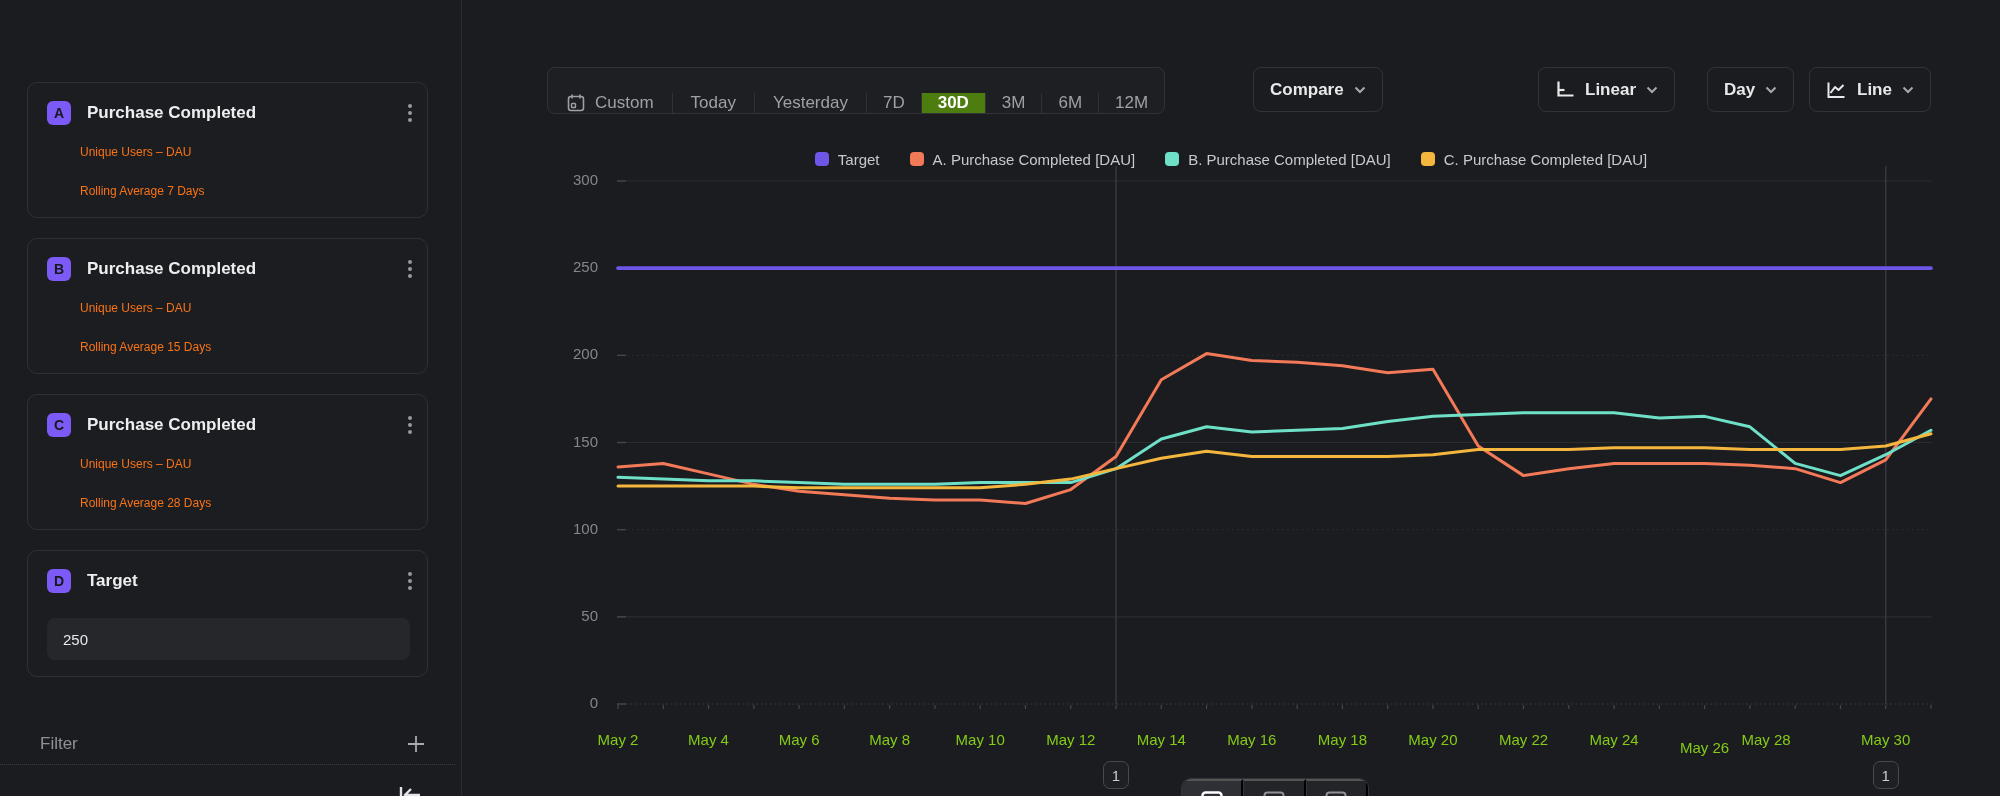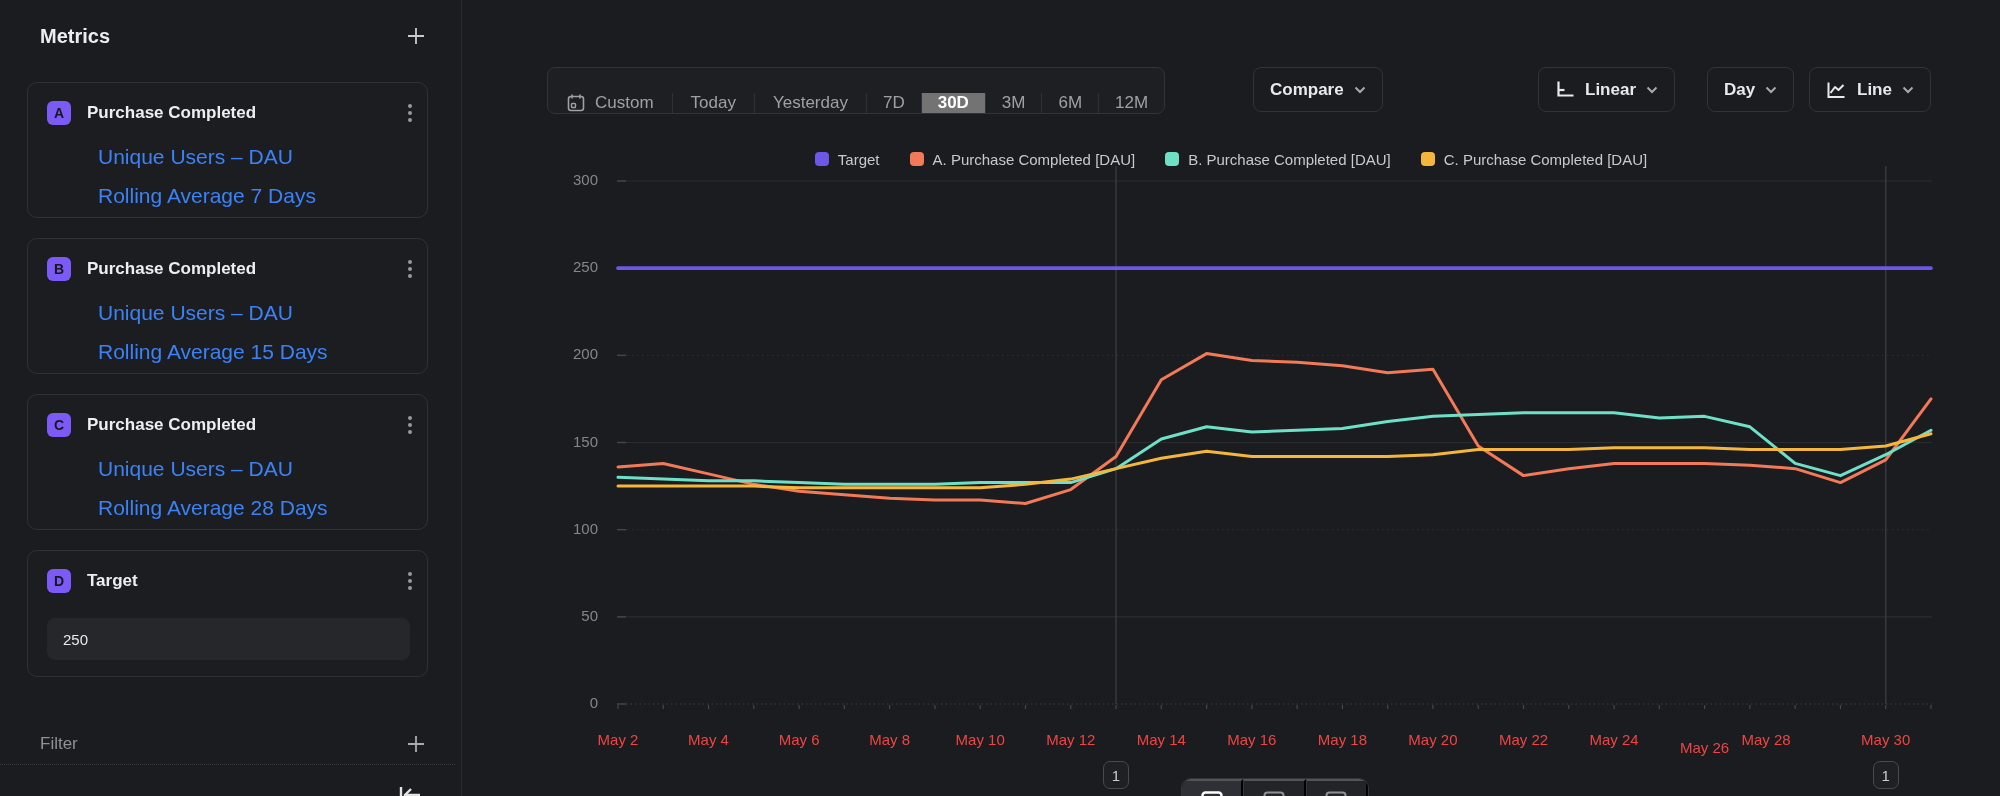--- a/index.html
+++ b/index.html
@@ -11,74 +11,66 @@
   .sidebar-head{position:absolute;left:40px;right:34px;top:20px;height:32px;display:flex;align-items:center;justify-content:space-between;}
   .sidebar-title{font-size:20px;font-weight:700;color:#ECEDEF;}
   .icon-btn{background:none;border:none;padding:0;cursor:pointer;display:flex;align-items:center;justify-content:center;}
   .metric-card{position:absolute;left:27px;width:401px;border:1px solid #2F3134;border-radius:10px;background:#1C1D21;box-sizing:border-box;}
   .card-a{top:82px;height:136px;}  .card-b{top:238px;height:136px;}
   .card-c{top:394px;height:136px;} .card-d{top:550px;height:127px;}
   .card-head{position:absolute;left:19px;top:18px;right:14px;height:24px;display:flex;align-items:center;}
   .metric-badge{width:24px;height:24px;border-radius:6px;background:#7C5AF5;color:#17181B;font-size:14px;font-weight:700;
                 display:flex;align-items:center;justify-content:center;flex:0 0 auto;}
   .card-title{margin-left:16px;font-size:17px;font-weight:700;color:#EDEEEF;flex:1;}
-  .card-sub{position:absolute;left:70px;font-size:21px;color:#3b82f6;}
+  .card-sub{position:absolute;left:52px;font-size:12px;color:#f97316;}
   .sub1{top:62px;} .sub2{top:101px;}
   .target-input{position:absolute;left:19px;top:67px;width:363px;height:42px;background:#26272B;border:none;border-radius:8px;
                 color:#E8E9EA;font-size:15px;padding:0 0 0 16px;font-family:"Liberation Sans",sans-serif;box-sizing:border-box;}
   .filter-row{position:absolute;left:40px;right:34px;top:728px;height:32px;display:flex;align-items:center;justify-content:space-between;}
   .filter-label{font-size:17px;font-weight:400;color:#8F9195;}
   .sidebar-sep{position:absolute;left:0;right:6px;top:764px;border-top:1px dotted #3A3B40;}
   .collapse-btn{position:absolute;left:396px;top:784px;}
 
   
   .toolbar{position:absolute;left:462px;top:0;right:0;height:130px;}
   .seg-control{position:absolute;left:85px;top:67px;height:45px;display:flex;align-items:flex-end;
                border:1px solid #313338;border-radius:8px;background:#1E1F23;overflow:hidden;}
   .seg{display:flex;align-items:center;gap:9px;padding:0 18px;font-size:17px;color:#9EA0A4;border-left:1px solid #2F3135;cursor:pointer;white-space:nowrap;}
   .seg:first-child{border-left:none;}
   .seg.compact{padding:0 16px;}
-  .seg.active{background:#737373;color:#FFFFFF;font-weight:700;}
+  .seg.active{background:#4d7c0f;color:#FFFFFF;font-weight:700;}
   .tool-btn{position:absolute;top:67px;height:45px;display:inline-flex;align-items:center;gap:10px;padding:0 16px;
             border:1px solid #313338;border-radius:8px;background:transparent;color:#E8E9EB;font-size:17px;font-weight:700;
             font-family:"Liberation Sans",sans-serif;cursor:pointer;box-sizing:border-box;white-space:nowrap;}
 
   
   .legend{position:absolute;left:462px;right:0;top:147px;height:24px;display:flex;align-items:center;justify-content:center;gap:30px;}
   .legend-item{display:flex;align-items:center;gap:9px;font-size:15px;color:#C7C9CC;}
   .swatch{width:14px;height:14px;border-radius:4px;flex:0 0 auto;}
 
   
   #chart-svg{position:absolute;left:0;top:0;}
   .y-label{position:absolute;width:90px;text-align:right;font-size:15px;color:#84868B;}
-  .x-label{position:absolute;width:90px;text-align:center;font-size:15px;color:#ef4444;top:731px;}
+  .x-label{position:absolute;width:90px;text-align:center;font-size:15px;color:#84cc16;top:731px;}
   .anno-badge{position:absolute;width:26px;height:28px;top:761px;border:1px solid #47494F;border-radius:7px;background:#1F2023;
               color:#CBCCCF;font-size:15px;display:flex;align-items:center;justify-content:center;box-sizing:border-box;cursor:pointer;}
 
   
   .view-toggle{position:absolute;left:1181px;top:778px;width:186px;height:44px;background:#232428;border:1px solid #33353A;
                border-radius:10px;display:flex;overflow:hidden;}
   .view-seg{flex:1;display:flex;align-items:flex-start;justify-content:center;padding-top:10px;border-left:1px solid #33353A;background:none;cursor:pointer;}
   .view-seg:first-child{border-left:none;}
   .view-seg.active{background:#2E3036;}
 </style>
 </head>
 <body>
 
 <div class="app">
 
   <aside class="sidebar">
-    <div class="sidebar-head">
-      <span class="sidebar-title">Metrics</span>
-      <button class="icon-btn" title="">
-        <svg width="22" height="22" viewBox="0 0 22 22">
-          <path d="M11 3v16M3 11h16" stroke="#C9CACD" stroke-width="1.8" fill="none"></path>
-        </svg>
-      </button>
-    </div>
 
     <div class="metric-card card-a">
       <div class="card-head">
         <span class="metric-badge" style="background: rgb(124, 90, 245);">A</span>
         <span class="card-title">Purchase Completed</span>
         <button class="icon-btn">
           <svg width="6" height="22" viewBox="0 0 6 22">
             <circle cx="3" cy="4" r="2" fill="#97999D"></circle>
               <circle cx="3" cy="11" r="2" fill="#97999D"></circle>
               <circle cx="3" cy="18" r="2" fill="#97999D"></circle>

